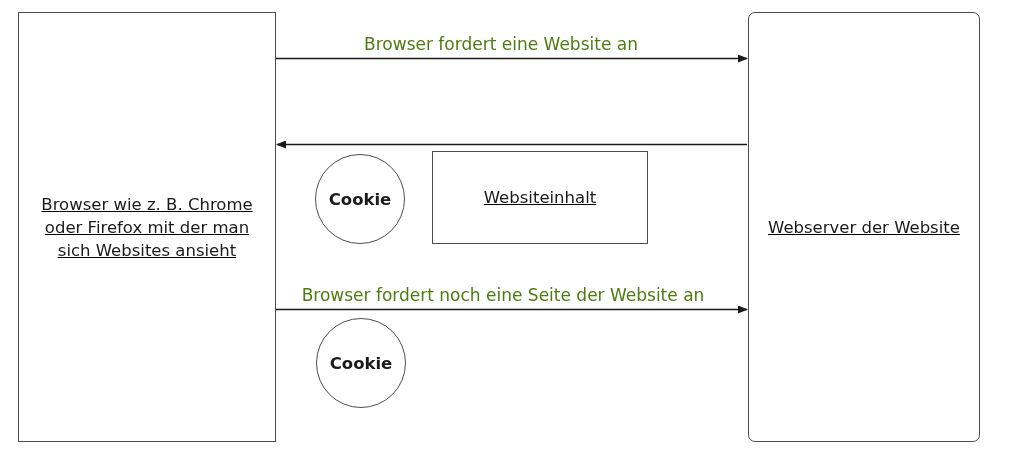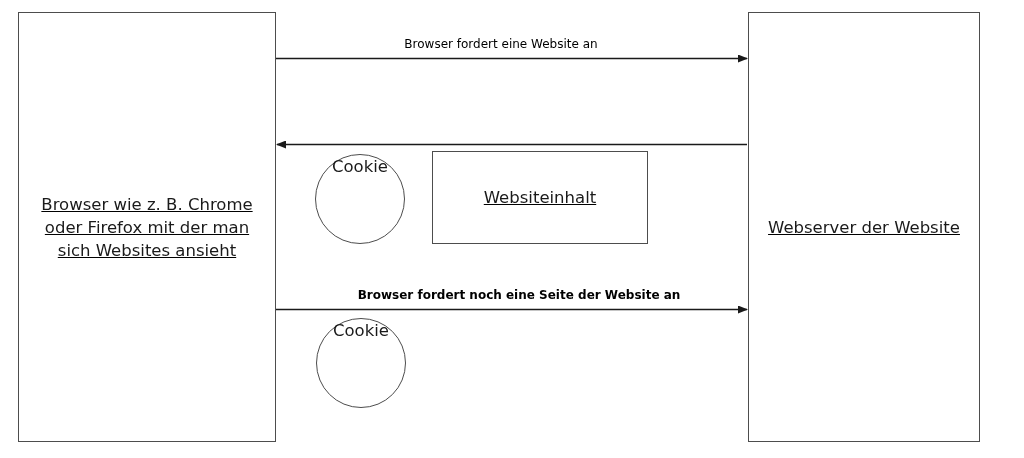--- a/index.html
+++ b/index.html
@@ -34,52 +34,53 @@
     justify-content: center;
     text-decoration: underline;
   }
   .shape-circle {
     position: absolute;
     box-sizing: border-box;
     border: 1.6px solid #4d4d4d;
     border-radius: 50%;
     background: #ffffff;
     display: flex;
-    align-items: flex-start;
+    align-items: center;
     justify-content: center;
+    font-weight: bold;
   }
   .node-label {
     color: #1a1a1a;
     font-size: 16.5px;
     line-height: 23px;
     text-align: center;
     white-space: pre-line;
     padding: 0 6px;
   }
   .edge-label {
     position: absolute;
-    color: #000000;
-    font-size: 12px;
+    color: #4d7c0f;
+    font-size: 17px;
     line-height: 20px;
     text-align: center;
     white-space: nowrap;
     background: #ffffff;
     padding: 0 6px;
     transform: translate(-50%, -100%);
   }
   
   #browser-node   { left: 18px;  top: 12px;  width: 258px; height: 430px; }
-  #webserver-node { left: 748px; top: 12px;  width: 232px; height: 430px; }
+  #webserver-node { left: 748px; top: 12px;  width: 232px; height: 430px; border-radius: 7px; }
   #content-node   { left: 404px; top: 151px; width: 216px; height: 93px; margin-left: 28px;  }
   #cookie-node-1  { left: 315px; top: 154px; width: 90px;  height: 90px;  }
   #cookie-node-2  { left: 316px; top: 318px; width: 90px;  height: 90px;  }
 
   #edge-label-1 { left: 501px; top: 54px;  }
   #edge-label-2 { left: 511px; top: 140px; }
-  #edge-label-3 { left: 519px; top: 305px; font-weight: bold; }
+  #edge-label-3 { left: 503px; top: 305px; }
 </style>
 </head>
 <body>
 
 <div id="diagram-root">
 
   <svg id="diagram-svg" viewBox="0 0 1024 458" xmlns="http://www.w3.org/2000/svg">
     <defs>
       <marker id="arrow-right" markerWidth="10" markerHeight="8" refX="9" refY="4" orient="auto" markerUnits="userSpaceOnUse">
         <path d="M0,0 L10,4 L0,8 z" fill="#1a1a1a"></path>

